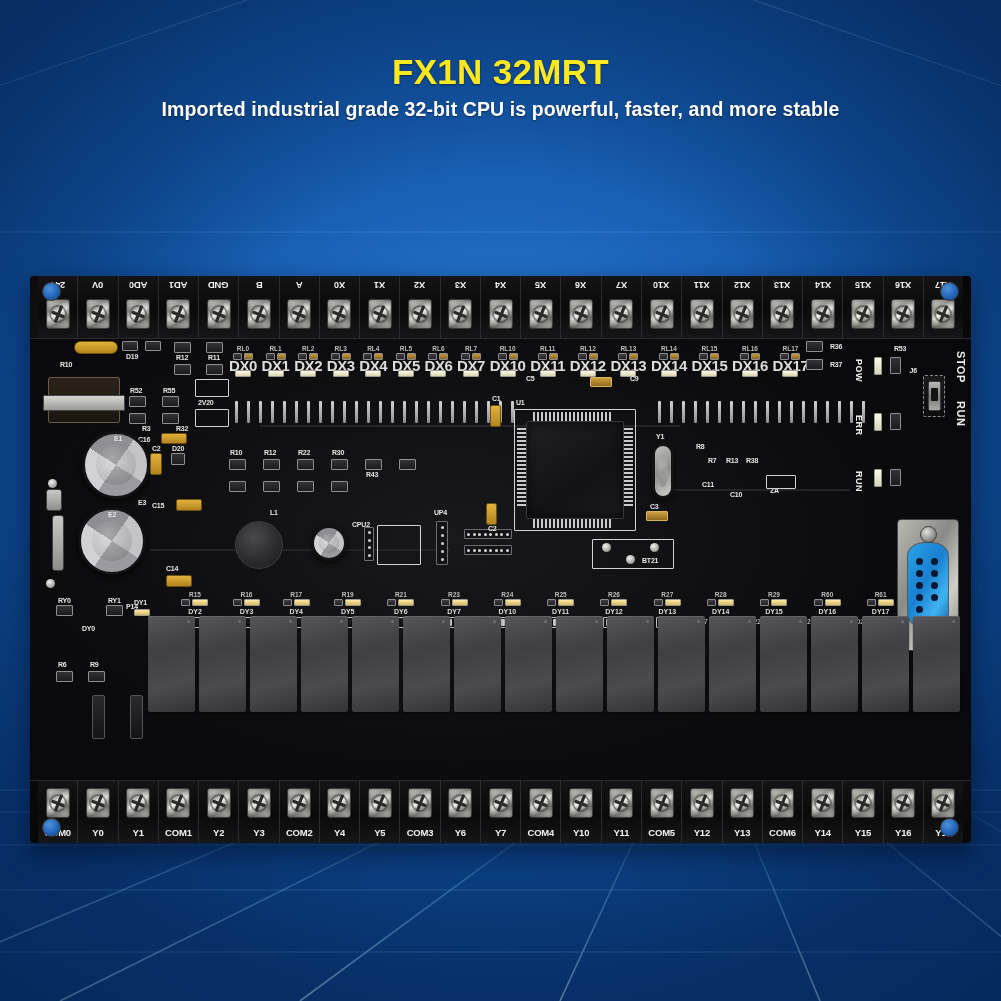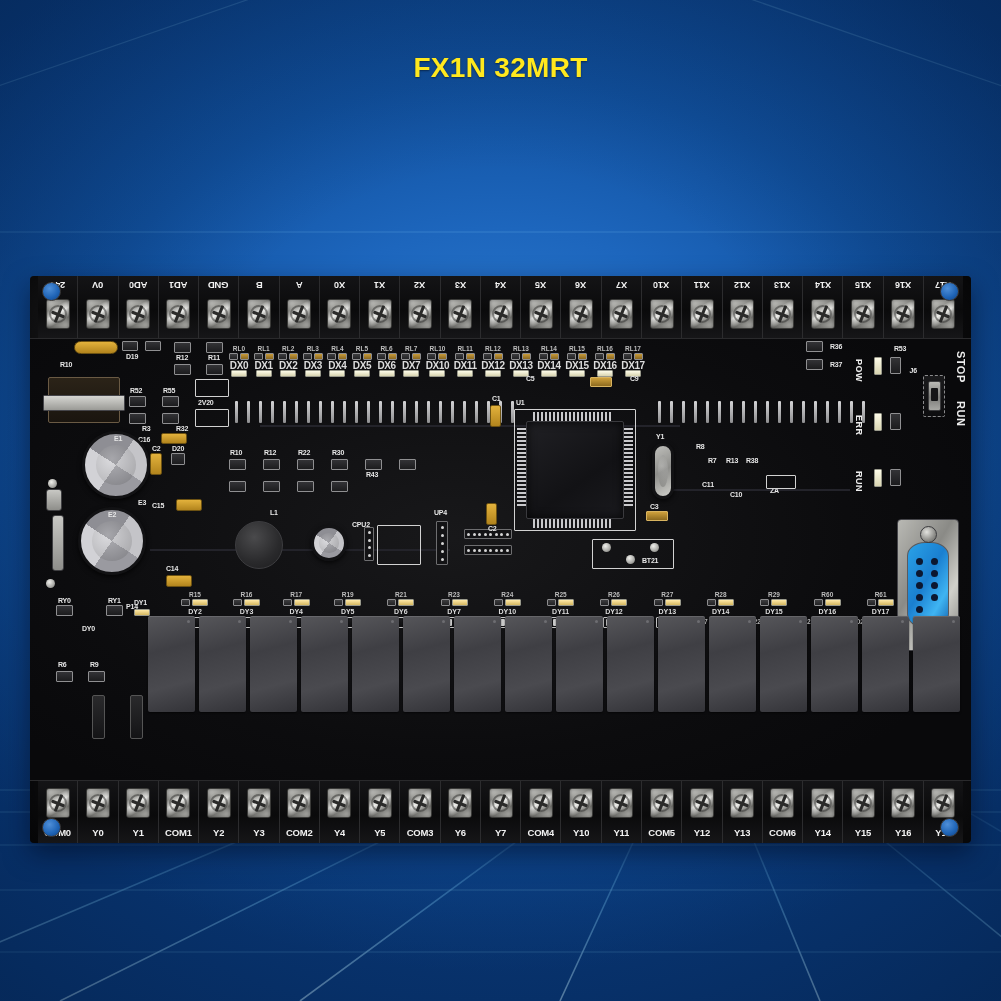--- a/index.html
+++ b/index.html
@@ -19,21 +19,21 @@
   }
   .bg-grid { position: absolute; inset: 0; opacity: .75; }
   .bg-vig {
     position: absolute; inset: 0;
     background: radial-gradient(ellipse 78% 70% at 50% 45%, rgba(0,0,0,0) 40%, rgba(2,26,60,.55) 100%);
   }
 
   
   .header { position: absolute; left: 0; right: 0; top: 52px; text-align: center; z-index: 5; }
   .title {
-    font-size: 28px; font-weight: bold; color: #ffe81e; letter-spacing: .3px;
+    font-size: 35px; font-weight: bold; color: #ffe81e; letter-spacing: .3px;
     text-shadow: 0 1px 2px rgba(0,0,0,.45);
   }
   .sub {
     font-size: 19.5px; font-weight: bold; color: #ffffff; margin-top: 11px;
     text-shadow: 0 1px 2px rgba(0,0,0,.45); letter-spacing: .1px;
   }
   .sub2 { margin-top: 6px; }
 
   
   .board {
@@ -118,21 +118,21 @@
     border: 1px solid #8d8d8f; border-radius: 1px;
   }
   .res.gold { background: linear-gradient(180deg,#c89a3a,#8a6820); }
   .led {
     width: 16px; height: 7px; border-radius: 1px;
     background: linear-gradient(180deg,#fdfbe8,#d8d4b0);
     border: 1px solid #9a9a8c;
   }
   .led.amber { background: linear-gradient(180deg,#ffe9a8,#d6b860); }
   .comp-lbl { font-size: 7px; color: #dcdcdc; font-weight: bold; line-height: 9px; }
-  .comp-lbl.big { font-size: 10px; letter-spacing: -.4px; }
+  .comp-lbl.big { font-size: 15px; letter-spacing: -.4px; }
   .ref-lbl { font-size: 6.5px; color: #bdbdbd; font-weight: bold; line-height: 8px; }
 
   
   .dio {
     width: 36px; height: 11px; margin-top: 1px;
     border: 1px solid #c9c9c9; border-radius: 1px;
     background: linear-gradient(180deg,#1b1b1d,#0e0e10);
     display: flex; align-items: center; justify-content: space-between; padding: 0 2px;
   }
   .dio span { display: block; width: 6px; height: 7px; background: #d0d0d0; border-radius: 1px; }
@@ -289,20 +289,21 @@
       <line x1="-100" y1="120" x2="420" y2="-60"></line>
       <line x1="1100" y1="120" x2="580" y2="-60"></line>
       <line x1="0" y1="232" x2="1001" y2="232"></line>
     </g>
   </svg>
   <div class="bg-vig"></div>
 </div>
 
 <div class="header">
   <div class="title">FX1N 32MRT</div>
+  <div class="sub sub2">Imported industrial grade 32-bit CPU is powerful, faster, and more stable</div>
 </div>
 
 <div class="board">
 
   <div class="mount-hole mh-tl"></div>
   <div class="mount-hole mh-tr"></div>
   <div class="mount-hole mh-bl"></div>
   <div class="mount-hole mh-br"></div>
 
   <div class="term-row top" id="top-terminals">

